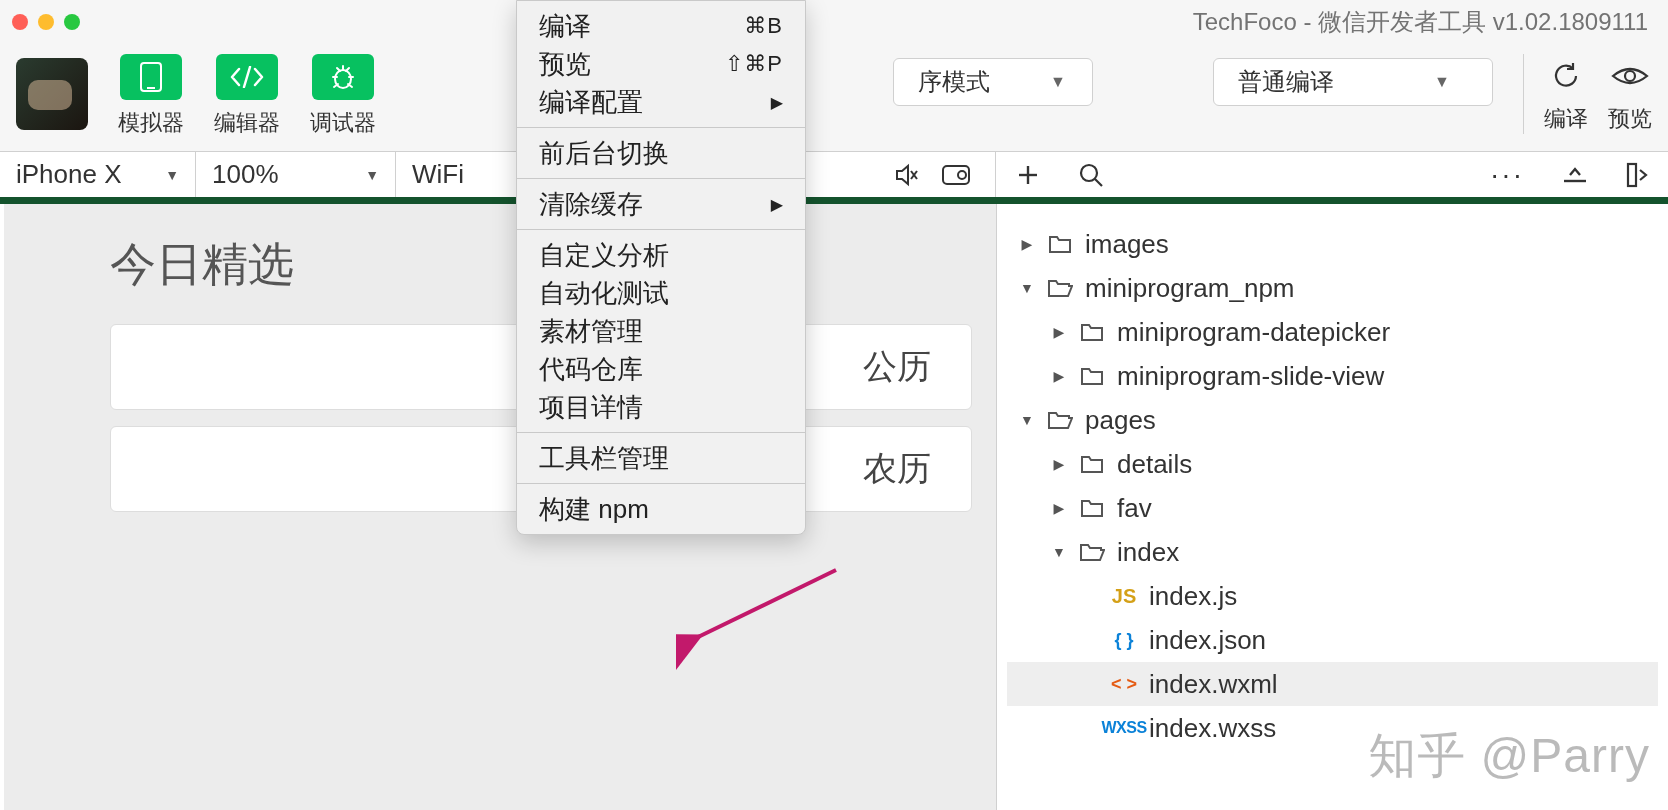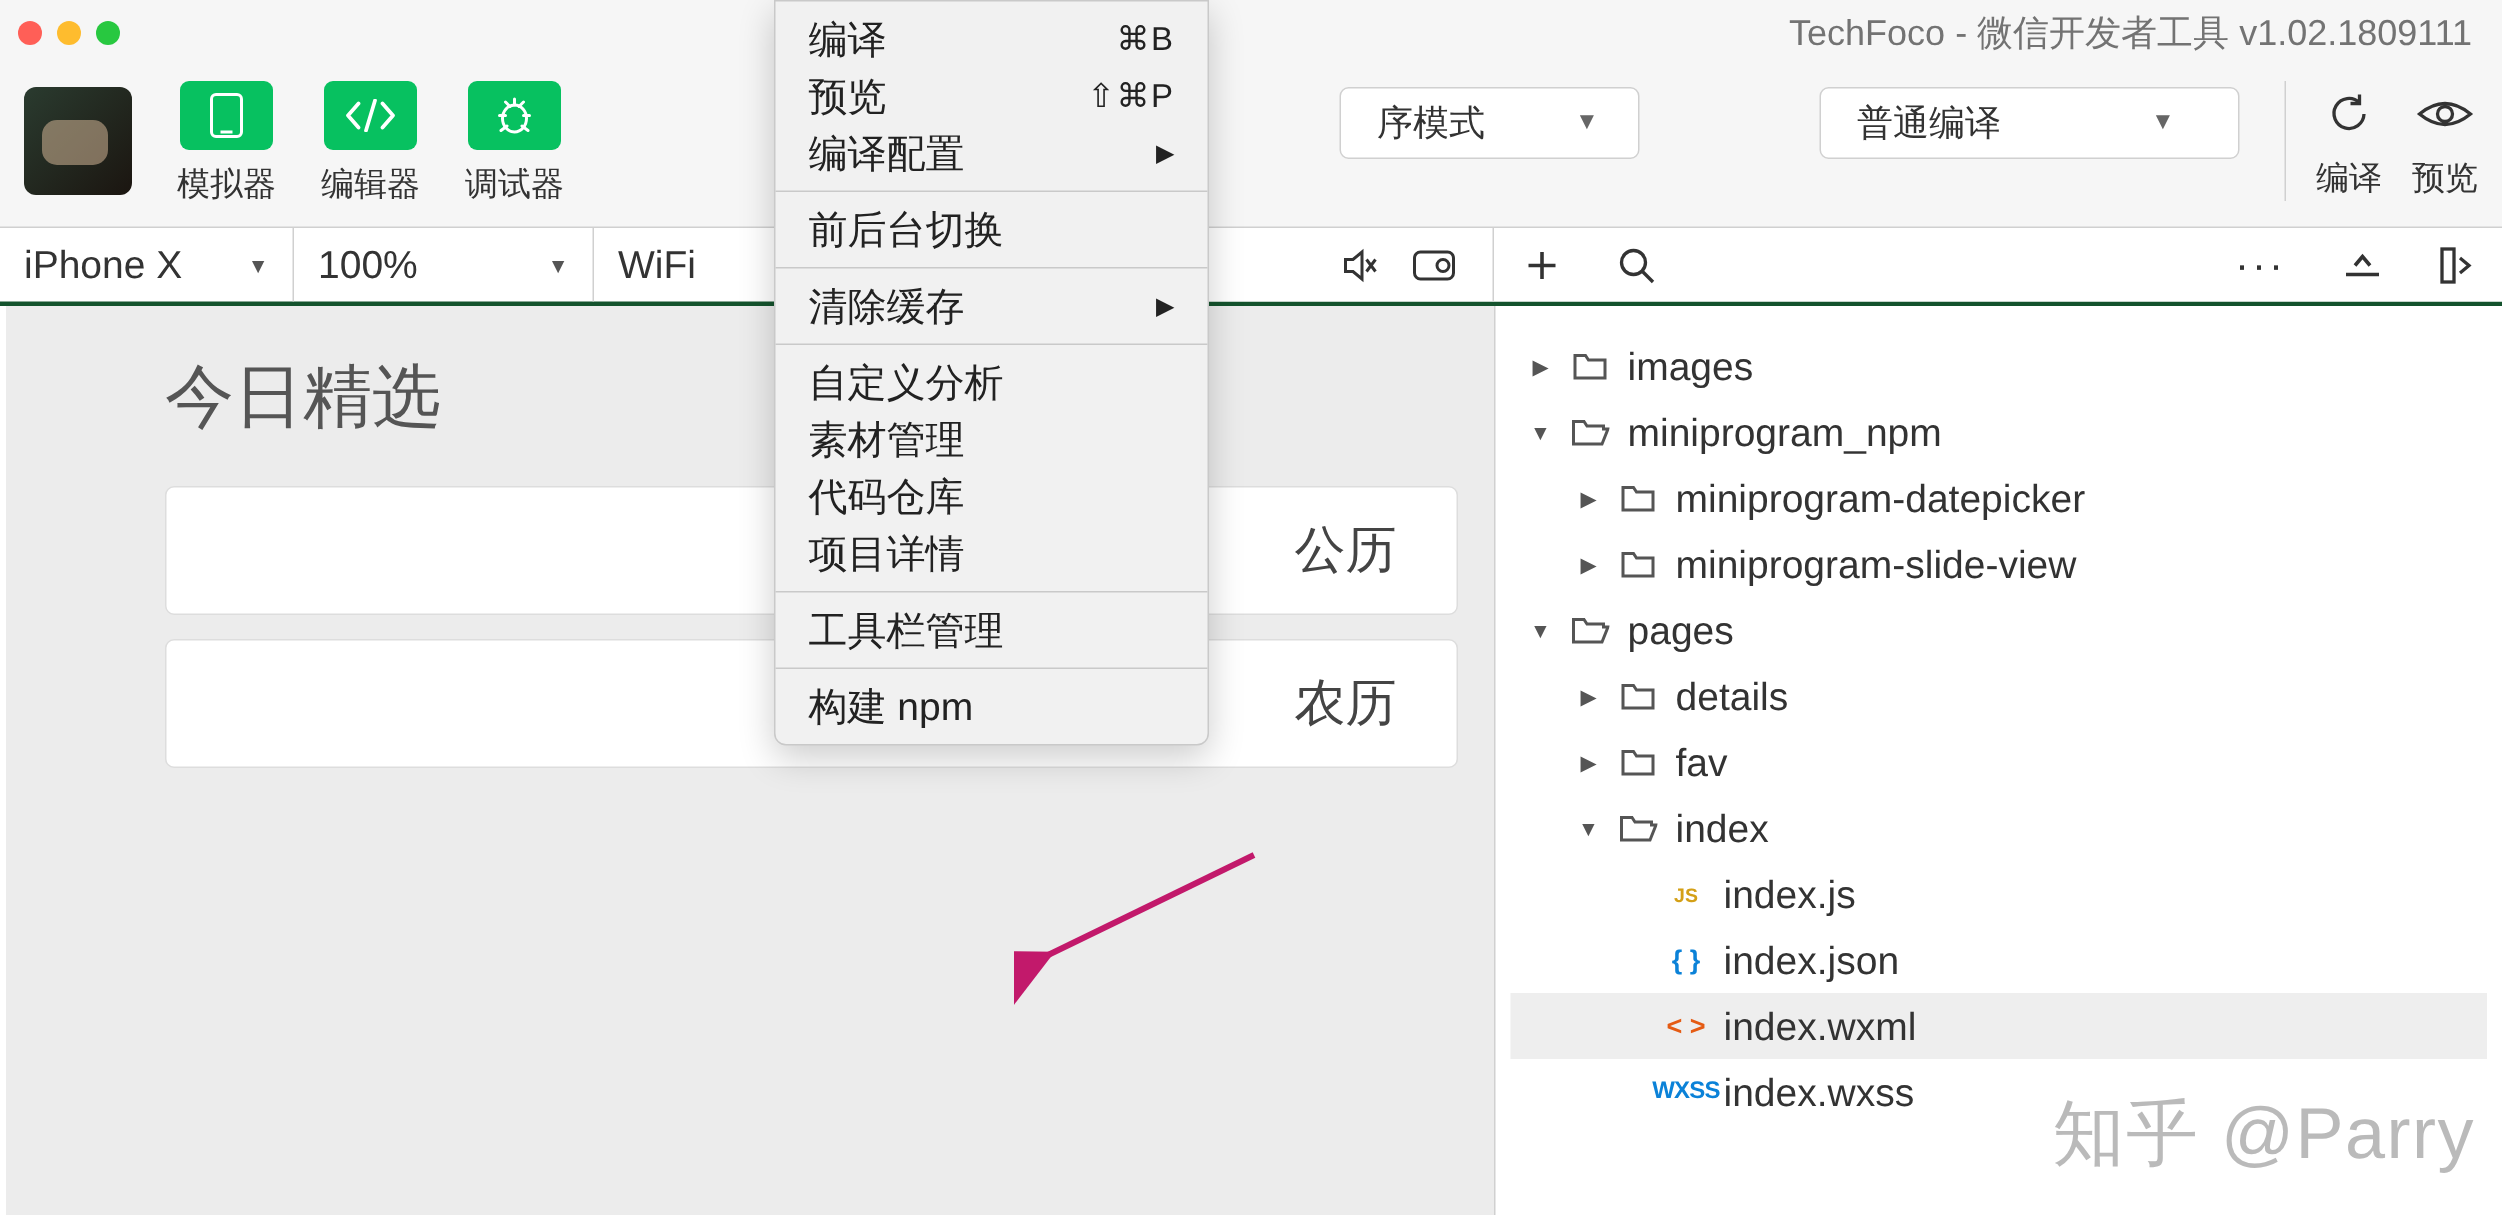--- a/index.html
+++ b/index.html
@@ -24,42 +24,42 @@
   .tool-label { font-size: 22px; color: #333; }
   .toolbar-spacer { flex: 1; }
   .mode-select { height: 48px; padding: 0 24px; border: 1px solid #d0d0d0; border-radius: 6px; background: #fff; display: flex; align-items: center; font-size: 24px; color: #333; gap: 100px; margin-top: 4px; }
   .mode-select .chev { font-size: 16px; color: #666; }
   .right-actions { display: flex; gap: 20px; align-items: flex-start; margin-top: 0; border-left:1px solid #d0d0d0; padding-left:20px;}
   .right-btn { display: flex; flex-direction: column; align-items: center; gap: 6px; }
   .right-icon { width: 44px; height: 44px; display: flex; align-items: center; justify-content: center; }
   .right-label { font-size: 22px; color: #333; }
   
   
-  .subbar { height: 52px; background: #fff; border-bottom: 3px solid #14532d; display: flex; align-items: stretch; }
+  .subbar { height: 52px; background: #fff; border-bottom: 7px solid #14532d; display: flex; align-items: stretch; }
   .subcell { border-right: 1px solid #d0d0d0; display: flex; align-items: center; padding: 0 16px; font-size: 26px; color: #333; gap: 14px; }
   .subcell .chev { font-size: 14px; color: #555; }
   .subcell.device { width: 196px; justify-content: space-between; }
   .subcell.zoom { width: 200px; justify-content: space-between; }
   .subcell.net { width: 130px; }
   .sim-icons { margin-left: auto; display: flex; align-items: center; gap: 22px; padding: 0 24px; border-right:1px solid #d0d0d0; }
   .explorer-bar { width: 672px; display: flex; align-items: center; padding: 0 20px; gap: 38px; background:#fff;}
   .explorer-bar .spacer { flex: 1; }
   
   
   .main { display: flex; height: calc(810px - 44px - 108px - 52px); }
   .sim { flex: 1; background: #ececec; padding: 30px 24px 0 110px; position:relative;}
   .sim::before{content:"";position:absolute;left:0;top:0;bottom:0;width:4px;background:#fff;}
   .sim-title { font-size: 46px; color: #555; margin-bottom: 28px; }
   .sim-row { background: #fff; border: 1px solid #ddd; border-radius: 6px; height: 86px; margin-bottom: 16px; display: flex; align-items: center; padding: 0 40px; font-size: 34px; color: #444; }
   .explorer { width: 672px; background: #fff; border-left: 1px solid #d0d0d0; padding: 18px 10px; font-size: 26px; color: #333; overflow: hidden; }
   .tree-row { display: flex; align-items: center; height: 44px; gap: 10px; padding-left: 12px; }
   .tree-row.sel { background: #eeeeee; }
   .tw { display: inline-flex; width: 16px; justify-content: center; color:#555; font-size: 14px; }
   .fico { width: 30px; display: inline-flex; justify-content: center; font-size: 21px; }
-  .js-i { color: #d4a017; font-weight: 700; font-size: 13px; }
+  .js-i { color: #d4a017; font-weight: 700; font-size: 20px; }
   .json-i { color: #0b82d8; font-weight: 700; font-size: 18px; }
   .wxml-i { color: #e55b13; font-weight: 700; font-size: 18px; }
   .wxss-i { color: #0b82d8; font-weight: 700; font-size: 16px; letter-spacing:-0.5px;}
   .indent-0 { padding-left: 12px; }
   .indent-1 { padding-left: 44px; }
   .indent-2 { padding-left: 76px; }
   
   
   .menu { position: absolute; left: 516px; top: 0; width: 290px; background: #f1f1f1; border: 1px solid #c9c9c9; border-radius: 0 0 8px 8px; box-shadow: 0 8px 24px rgba(0,0,0,0.2); padding: 6px 0; }
   .menu-item { display: flex; align-items: center; justify-content: space-between; padding: 4px 22px; font-size: 26px; color: #222; height: 38px; }
@@ -340,20 +340,23 @@
     <div class="menu-sep"></div>
     <div class="menu-item">
       <span>清除缓存</span>
       <span class="menu-arrow">▶</span>
     </div>
     <div class="menu-sep"></div>
     <div class="menu-item">
       <span>自定义分析</span>
     </div>
     <div class="menu-item">
+      <span>自动化测试</span>
+    </div>
+    <div class="menu-item">
       <span>素材管理</span>
     </div>
     <div class="menu-item">
       <span>代码仓库</span>
     </div>
     <div class="menu-item">
       <span>项目详情</span>
     </div>
     <div class="menu-sep"></div>
     <div class="menu-item">

